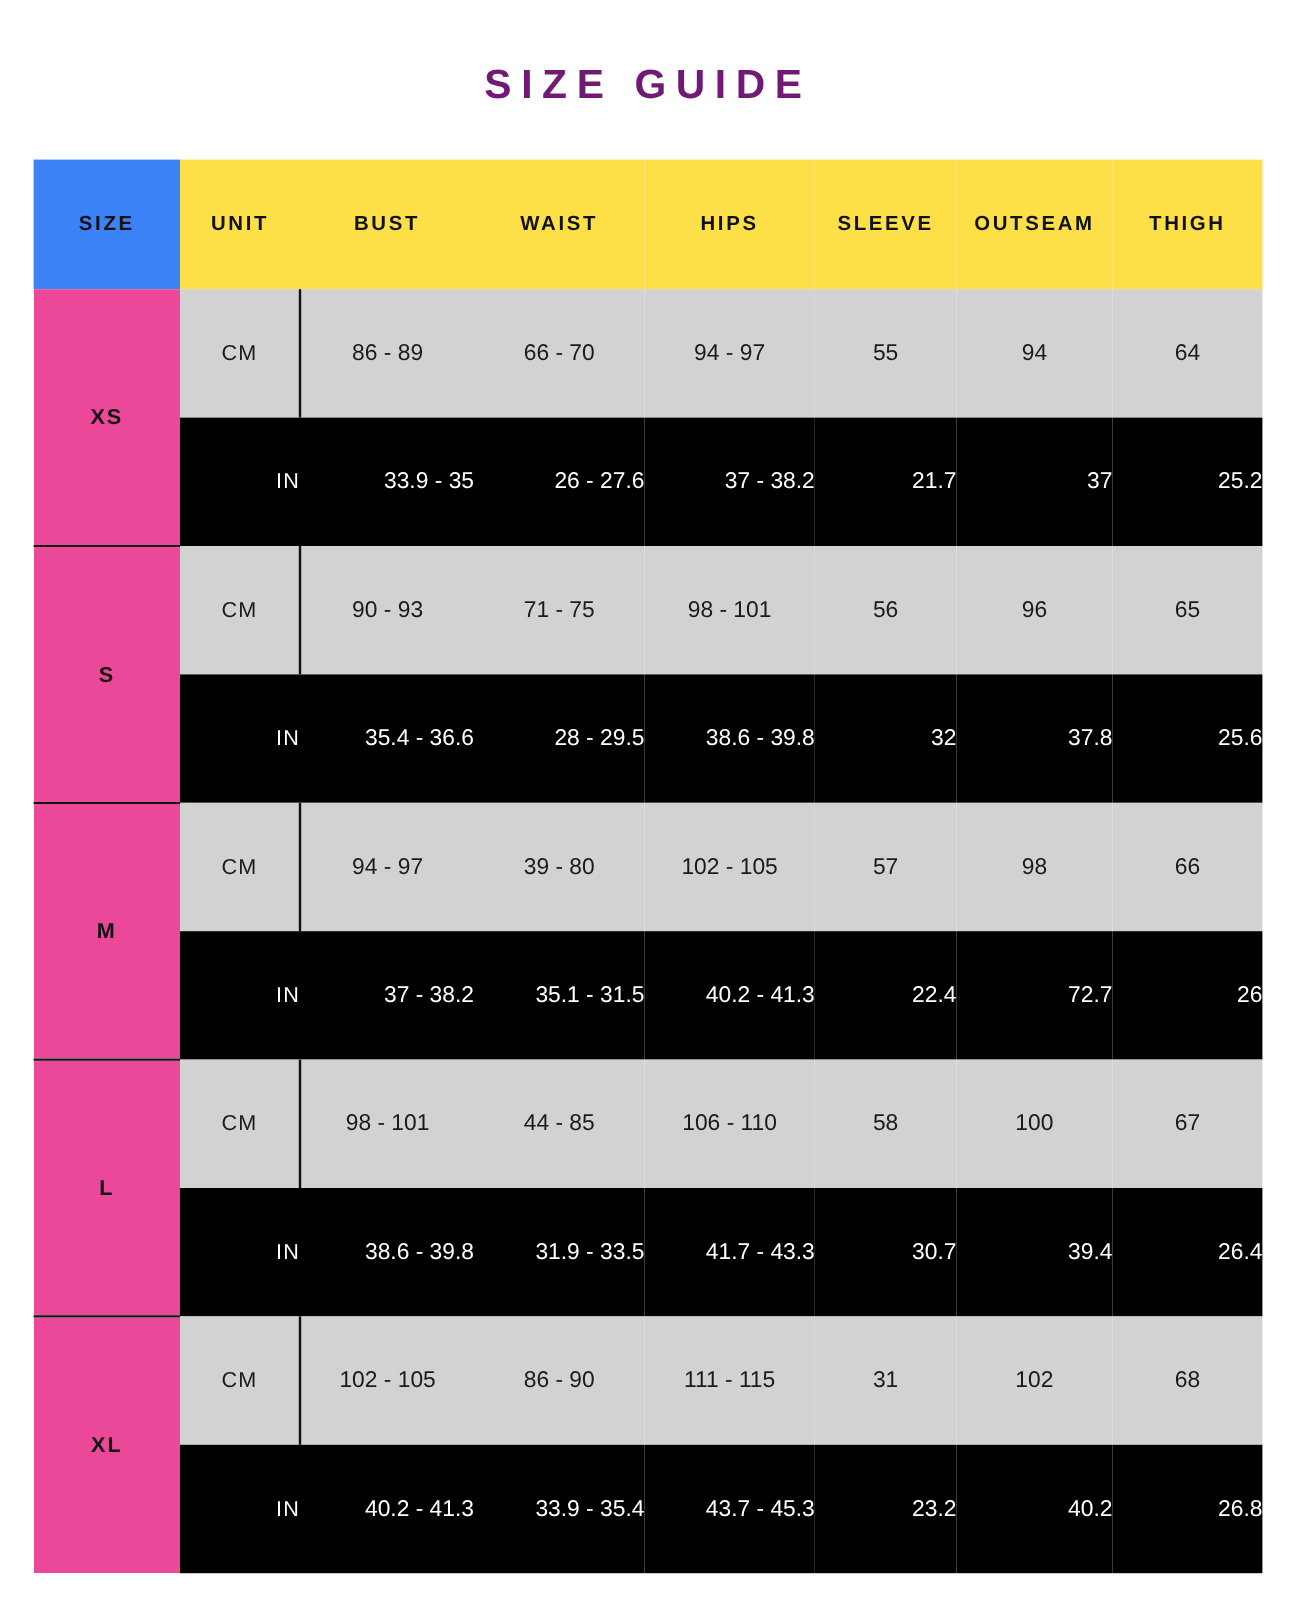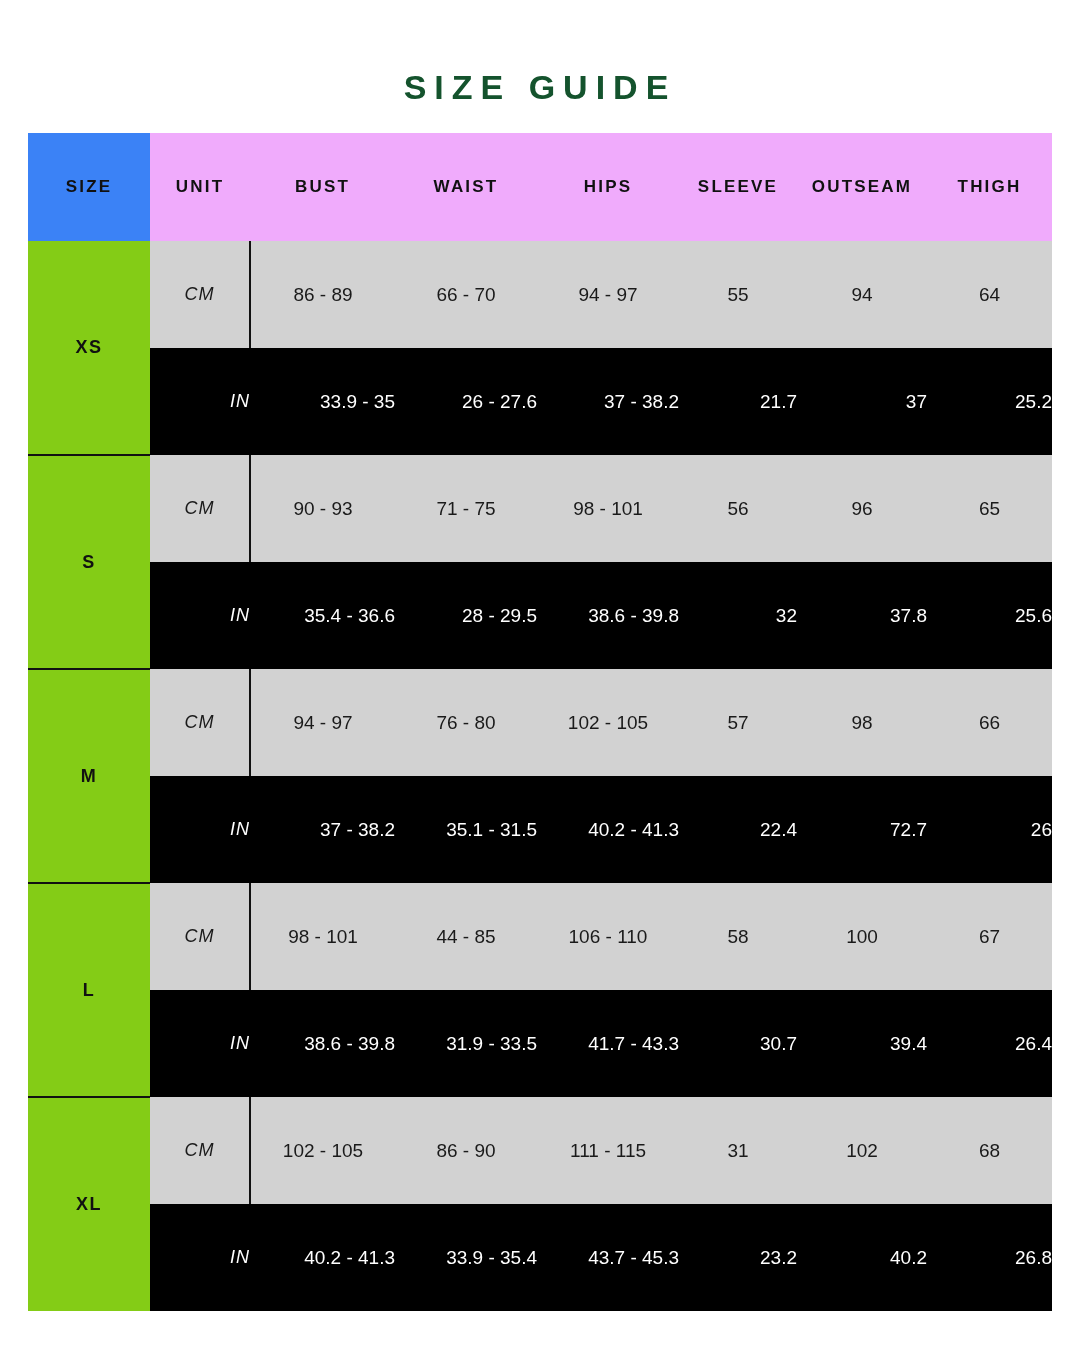--- a/index.html
+++ b/index.html
@@ -14,22 +14,22 @@
     width: 1080px;
     height: 1350px;
     background: #ffffff;
     overflow: hidden;
   }
   .title {
     text-align: center;
     font-size: 34px;
     font-weight: bold;
     letter-spacing: 8px;
-    color: #14532d;
-    padding-top: 68px;
+    color: #701a75;
+    padding-top: 52px;
     padding-bottom: 0;
   }
   .table-wrap {
     position: absolute;
     left: 28px;
     top: 133px;
     width: 1024px;
   }
   table.size-table {
     border-collapse: collapse;
@@ -46,50 +46,50 @@
   col.c-unit    { width: 100px; }
   col.c-bust    { width: 145px; }
   col.c-waist   { width: 142px; }
   col.c-hips    { width: 142px; }
   col.c-sleeve  { width: 118px; }
   col.c-outseam { width: 130px; }
   col.c-thigh   { width: 125px; }
 
   thead th {
     height: 108px;
-    background: #f0abfc;
+    background: #fde047;
     font-size: 17px;
     font-weight: bold;
     letter-spacing: 2.2px;
     color: #111111;
   }
   thead th.head-size { background: #3b82f6; }
 
   tbody td {
     height: 107px;
     font-size: 19px;
     color: #1a1a1a;
     font-weight: normal;
   }
   tbody td.size-cell {
-    background: #84cc16;
+    background: #ec4899;
     font-size: 18px;
     font-weight: bold;
     letter-spacing: 1.6px;
     color: #111111;
     border-bottom: 2px solid #111111;
     position: relative;
   }
   tbody tr.last-group td.size-cell { border-bottom: none; }
 
   tr.cm-row td.data { background: #d2d2d2; color: #1a1a1a; }
   tr.in-row td.data { background: #000000; color: #ffffff; text-align: right; }
 
   td.unit-cell { font-size: 18px; letter-spacing: 1px; }
-  td.divider { border-right: 2px solid #ffffff; font-style: italic; }
+  td.divider { border-right: 2px solid #ffffff; }
   tr.cm-row td.unit-cell.divider { border-right: 2px solid #111111; }
 </style>
 </head>
 <body>
 
 <div class="page">
 
   <h1 class="title">SIZE GUIDE</h1>
 
   <div class="table-wrap">
@@ -155,21 +155,21 @@
           <td class="data">38.6 - 39.8</td>
           <td class="data">32</td>
           <td class="data">37.8</td>
           <td class="data">25.6</td>
         </tr>
 
         <tr class="cm-row">
           <td class="size-cell" rowspan="2">M</td>
           <td class="data unit-cell divider">CM</td>
           <td class="data">94 - 97</td>
-          <td class="data">76 - 80</td>
+          <td class="data">39 - 80</td>
           <td class="data">102 - 105</td>
           <td class="data">57</td>
           <td class="data">98</td>
           <td class="data">66</td>
         </tr>
         <tr class="in-row">
           <td class="data unit-cell divider">IN</td>
           <td class="data">37 - 38.2</td>
           <td class="data">35.1 - 31.5</td>
           <td class="data">40.2 - 41.3</td>

